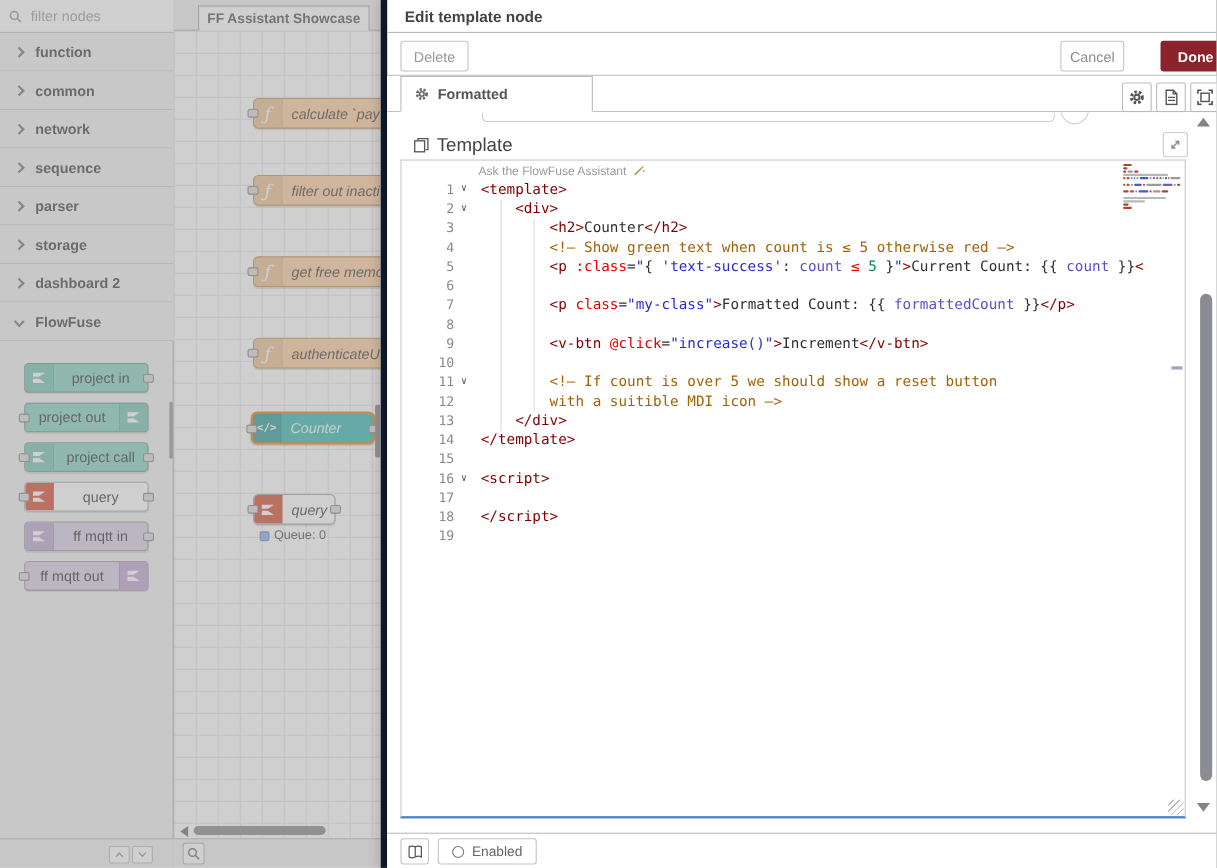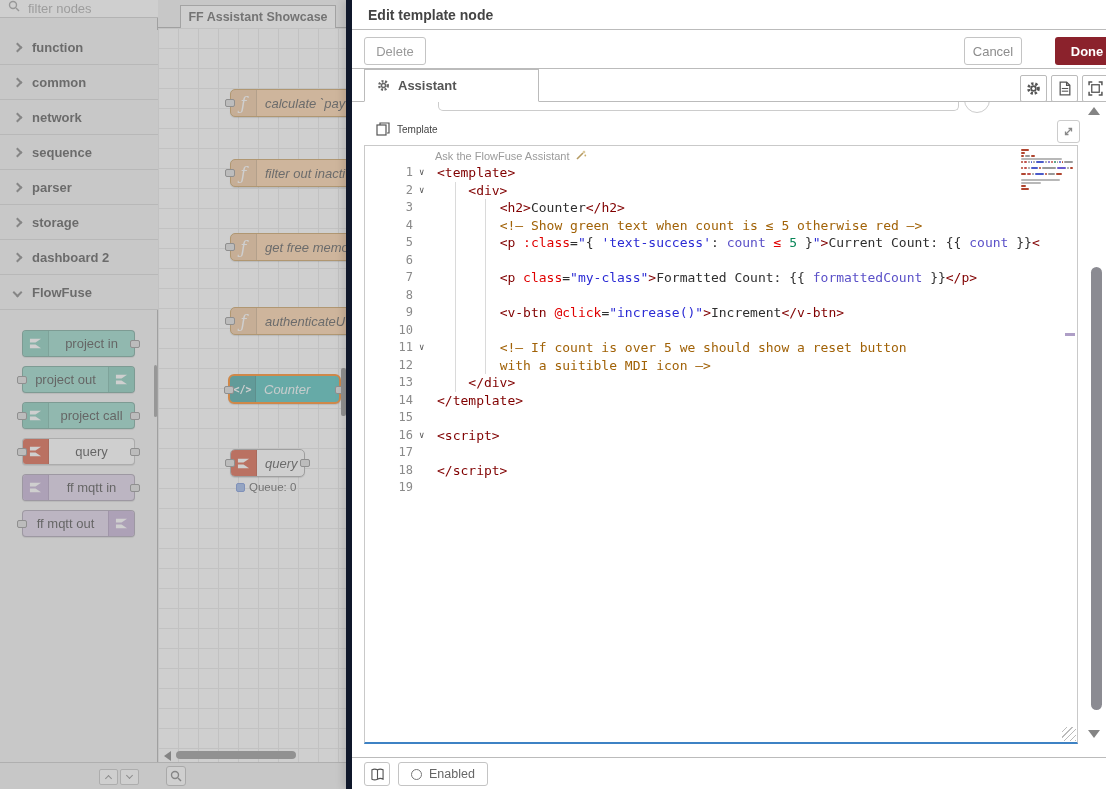--- a/index.html
+++ b/index.html
@@ -2,21 +2,21 @@
 <html><head>
 <meta charset="utf-8">
 <style>
   html,body{margin:0;padding:0;background:#888;}
   *{box-sizing:border-box;}
   #stage{position:relative;width:1106px;height:789px;background:#fff;overflow:hidden;
          font-family:"Liberation Sans",sans-serif;-webkit-font-smoothing:antialiased;}
 
   
   #palette{position:absolute;left:0;top:0;width:158px;height:789px;background:#f3f3f3;border-right:1px solid #aaa;}
-  #search{position:absolute;left:0;top:0;width:158px;height:18px;background:#fff;border-bottom:1px solid #ccc;display:flex;align-items:flex-start;padding:0 8px;gap:6px;}
+  #search{position:absolute;left:0;top:0;width:158px;height:30px;background:#fff;border-bottom:1px solid #ccc;display:flex;align-items:center;padding:0 8px;gap:6px;}
   #search input{border:0;outline:none;background:transparent;font-size:13px;color:#555;width:120px;font-family:"Liberation Sans",sans-serif;}
   #search input::placeholder{color:#a5a5a5;}
   #cats{position:absolute;left:0;top:30px;width:158px;}
   .cat{height:35px;border-bottom:1px solid #d6d6d6;display:flex;align-items:center;gap:11px;padding:0 0 0 14px;background:#f3f3f3;cursor:pointer;}
   .catlabel{font-size:13px;font-weight:bold;color:#4a4a4a;}
   .chev{width:7px;height:7px;border-right:2px solid #7a7a7a;border-bottom:2px solid #7a7a7a;display:inline-block;}
   .chev.right{transform:rotate(-45deg);}
   .chev.down{transform:rotate(45deg);}
   #ff-pills{position:absolute;left:22px;top:330px;}
   .pill{position:relative;width:113px;height:27px;border:1px solid rgba(0,0,0,.25);border-radius:4px;margin-bottom:9px;display:flex;align-items:stretch;box-shadow:0 1px 1px rgba(0,0,0,.12);cursor:grab;}
@@ -62,21 +62,21 @@
   #btn-delete{left:12px;width:62px;}
   #btn-cancel{left:612px;width:58px;color:#8c8c8c;}
   #btn-done{left:686px;width:64px;color:#fff;border:none;font-weight:bold;}
   #tray-tabbar{position:absolute;left:0;top:69px;width:100%;height:33px;border-bottom:1px solid #bbb;background:#fff;}
   #tab-props{position:absolute;left:12px;top:0;width:175px;height:33px;background:#fff;border:1px solid #bbb;border-bottom:1px solid #fff;z-index:2;display:flex;align-items:center;gap:8px;padding:0 12px;font-size:13px;font-weight:bold;color:#555;cursor:pointer;}
   .sqbtn{position:absolute;top:6px;width:27px;height:27px;background:#fff;border:1px solid #bbb;border-radius:2px;display:flex;align-items:center;justify-content:center;cursor:pointer;}
   #tbtn-props{left:668px;} #tbtn-doc{left:699px;} #tbtn-appearance{left:730px;}
   #tray-content{position:absolute;left:0;top:102px;width:100%;height:655px;overflow:hidden;background:#fff;}
   #partial-input{position:absolute;left:86px;top:0;width:521px;height:9px;border:1px solid #ccc;border-top:none;border-radius:0 0 5px 5px;}
   #partial-circle{position:absolute;left:612px;top:-15px;width:26px;height:26px;border:1px solid #ccc;border-radius:50%;background:#fff;}
-  #template-row{position:absolute;left:24px;top:20px;display:flex;align-items:center;gap:7px;font-size:10px;color:#444;}
+  #template-row{position:absolute;left:24px;top:20px;display:flex;align-items:center;gap:7px;font-size:17px;color:#444;}
   #expand-btn{position:absolute;left:705px;top:18px;width:23px;height:23px;border:1px solid #ccc;border-radius:3px;background:#fff;display:flex;align-items:center;justify-content:center;cursor:pointer;}
   
   #editor{position:absolute;left:12px;top:43px;width:714px;height:599px;background:#fff;border:1px solid #c9c9c9;border-bottom:2px solid #3e82c4;overflow:hidden;}
   #assistant-hint{position:absolute;left:70px;top:3px;font-size:11px;color:#9b9b9b;display:flex;align-items:center;gap:4px;cursor:pointer;}
   #minimap{position:absolute;left:656px;top:3px;width:52px;height:50px;}
   .mmrow{height:2px;margin-bottom:1px;display:flex;gap:1px;}
   .mmseg{height:2px;border-radius:1px;}
   #ovr-mark{position:absolute;left:700px;top:187px;width:10px;height:3px;background:#9a86b8;opacity:.8;}
   #code-lines{position:absolute;left:0;top:0;right:0;bottom:0;font-family:"DejaVu Sans Mono",monospace;}
   .cl{position:absolute;left:0;right:0;height:17.5px;line-height:17.5px;}
@@ -302,21 +302,21 @@
       <div class="btn" id="btn-cancel">Cancel</div>
       <div class="btn" id="btn-done" style="background: rgb(139, 34, 44); margin-left: 17px;">Done</div>
     </div>
 
     <div id="tray-tabbar">
       <div id="tab-props">
         <svg width="13" height="13" viewBox="0 0 14 14">
             <circle cx="7" cy="7" r="4.6" fill="none" stroke="#666" stroke-width="2.6" stroke-dasharray="2.1 1.7"></circle>
             <circle cx="7" cy="7" r="2.2" fill="none" stroke="#666" stroke-width="1.6"></circle>
           </svg>
-        <span>Assistant</span>
+        <span>Formatted</span>
       </div>
       <div class="sqbtn" id="tbtn-props">
         <svg width="15" height="15" viewBox="0 0 14 14">
             <circle cx="7" cy="7" r="4.6" fill="none" stroke="#555" stroke-width="2.6" stroke-dasharray="2.1 1.7"></circle>
             <circle cx="7" cy="7" r="2.2" fill="none" stroke="#555" stroke-width="1.6"></circle>
           </svg>
       </div>
       <div class="sqbtn" id="tbtn-doc">
         <svg width="14" height="15" viewBox="0 0 12 14">
             <path d="M1.5 1h6l3 3v9h-9z" fill="none" stroke="#555" stroke-width="1.2"></path>

